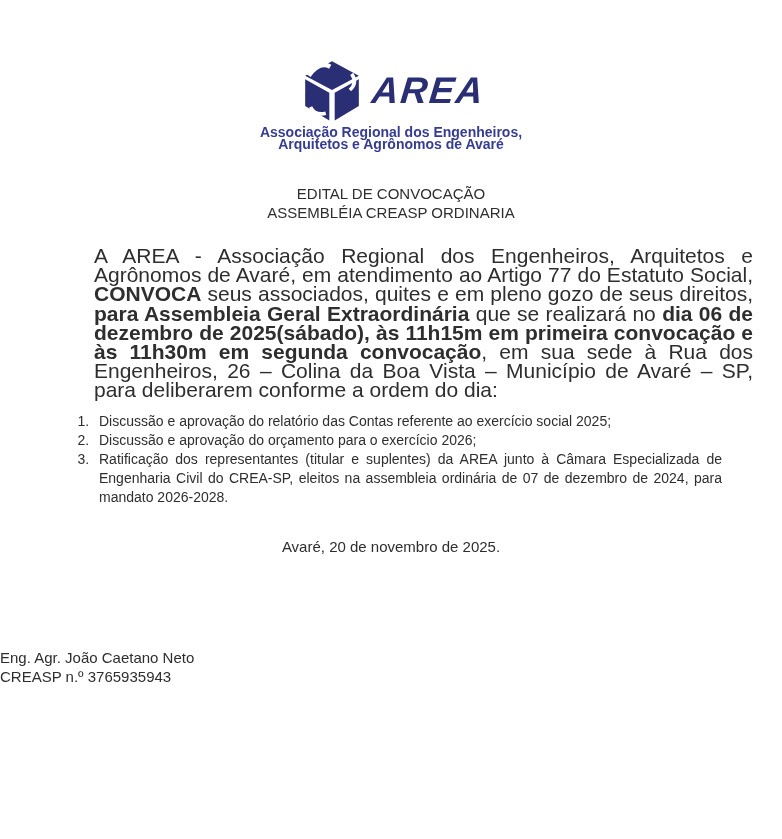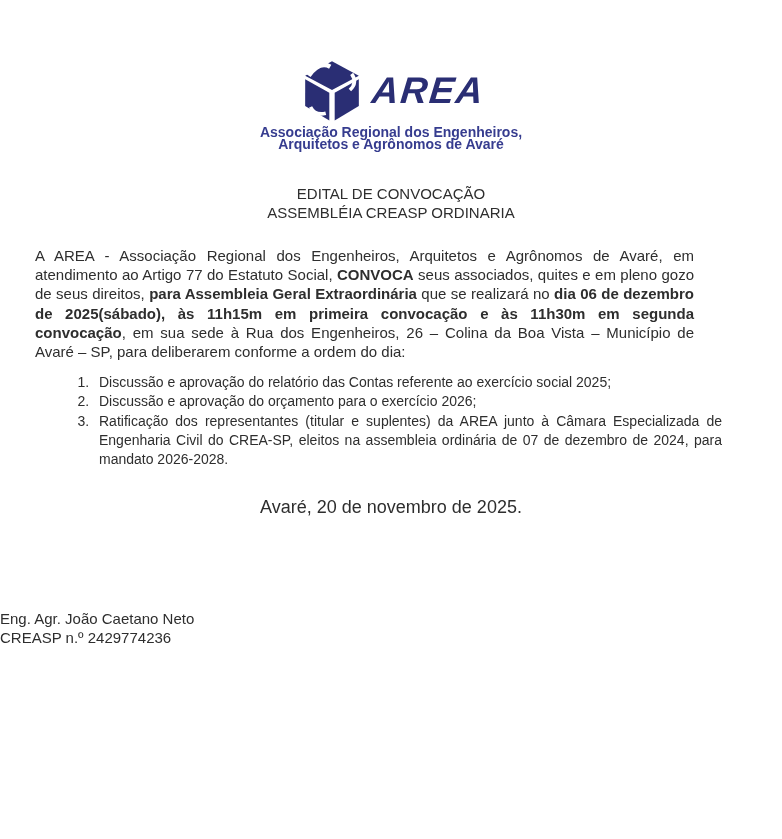--- a/index.html
+++ b/index.html
@@ -45,38 +45,38 @@
   .title-block {
     margin-top: 34px;
     text-align: center;
     font-size: 15px;
     line-height: 19px;
     color: #2e2e2e;
   }
   
   .bodytext {
     width: 659px;
-    margin: 24px 60px 0 35px;
+    margin: 24px 60px 0 94px;
     text-align: justify;
-    font-size: 15px;
+    font-size: 21px;
     line-height: 19.2px;
   }
   .b { font-weight: bold; }
   ol.agenda {
     width: 629px;
     margin: 12px 60px 0 63px;
     padding-left: 30px;
     font-size: 14px;
     line-height: 19.2px;
   }
   ol.agenda li { padding-left: 6px; text-align: justify; }
   .dateline {
     margin: 29px 0 0 0;
     text-align: center;
-    font-size: 18px;
+    font-size: 15px;
     line-height: 19px;
   }
   .signature-block {
     margin-top: 92px;
     font-size: 15px;
     line-height: 19.2px;
   }
 </style>
 </head>
 <body>
@@ -111,16 +111,16 @@
   <ol class="agenda">
     <li>Discussão e aprovação do relatório das Contas referente ao exercício social 2025;</li>
     <li>Discussão e aprovação do orçamento para o exercício 2026;</li>
     <li>Ratificação dos representantes (titular e suplentes) da AREA junto à Câmara Especializada de Engenharia Civil do CREA-SP, eleitos na assembleia ordinária de 07 de dezembro de 2024, para mandato 2026-2028.</li>
   </ol>
 
   <p class="dateline">Avaré, 20 de novembro de 2025.</p>
 
   <div class="signature-block">
     <div>Eng. Agr. João Caetano Neto</div>
-    <div>CREASP n.º 2429774236</div>
+    <div>CREASP n.º 3765935943</div>
   </div>
 
 </div>
 
 </body></html>

